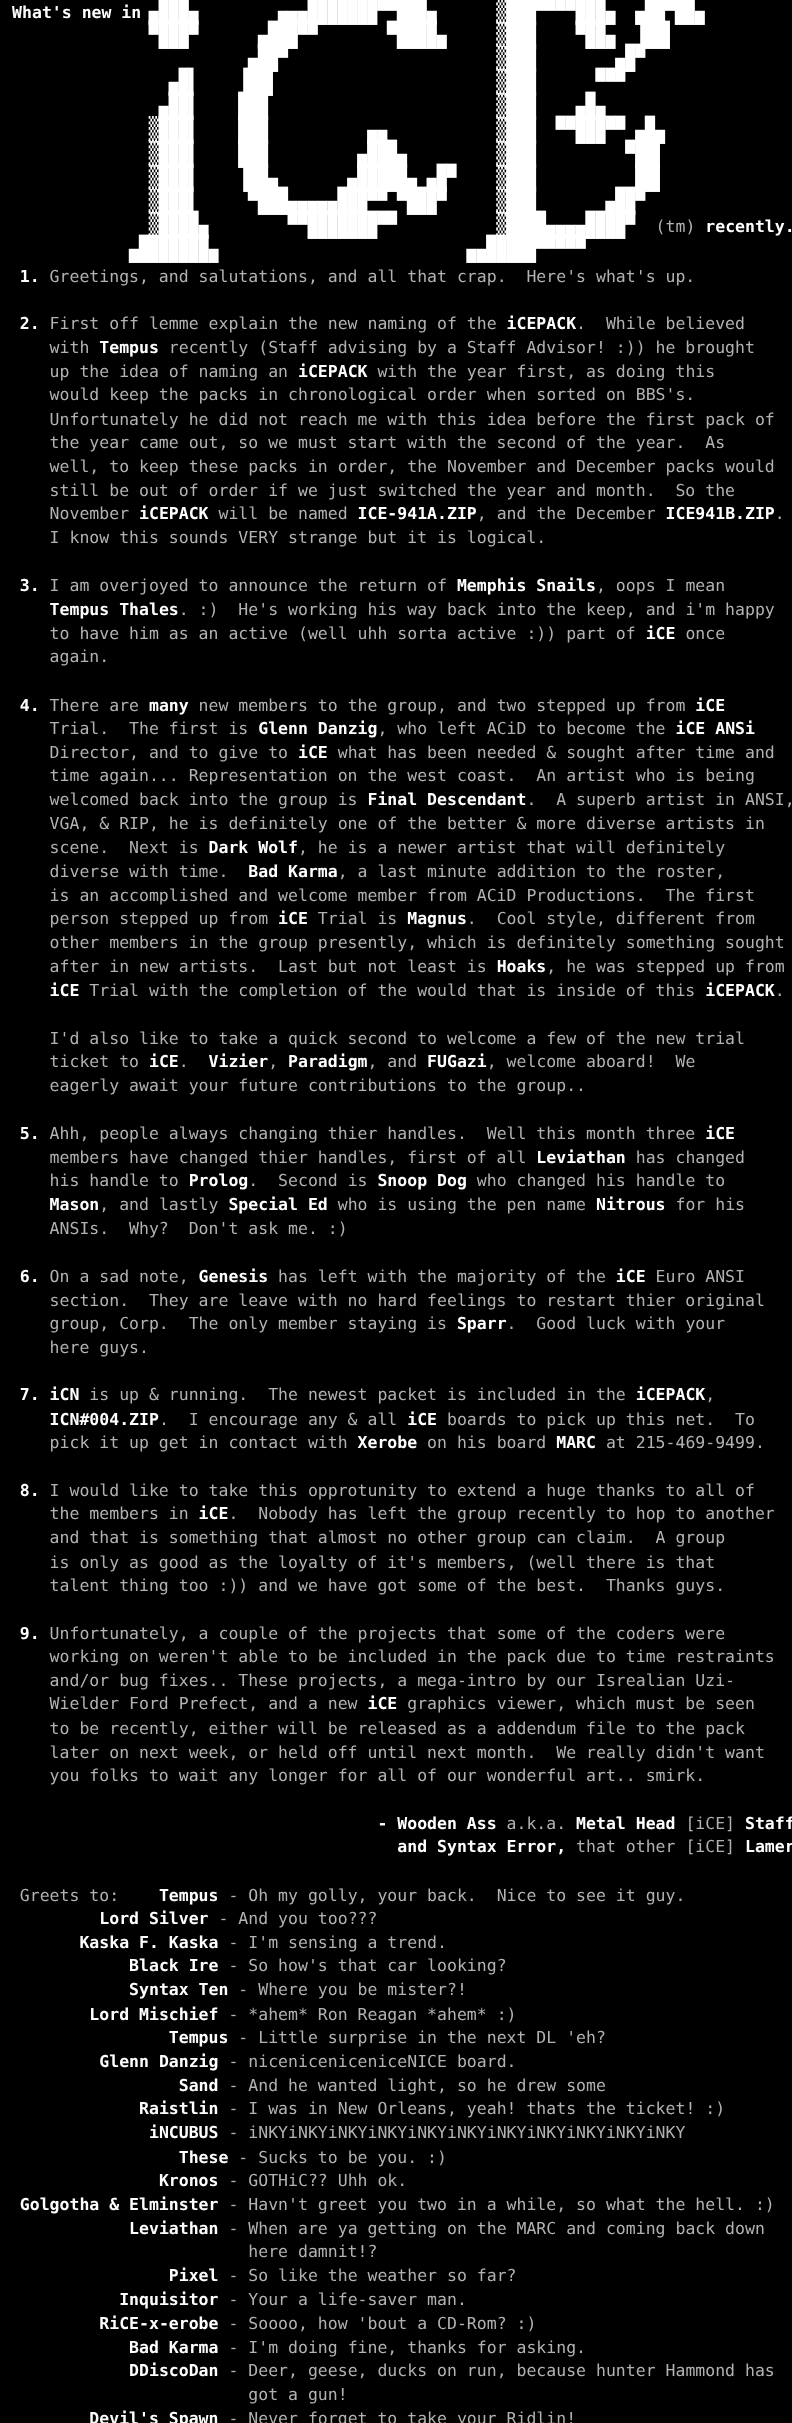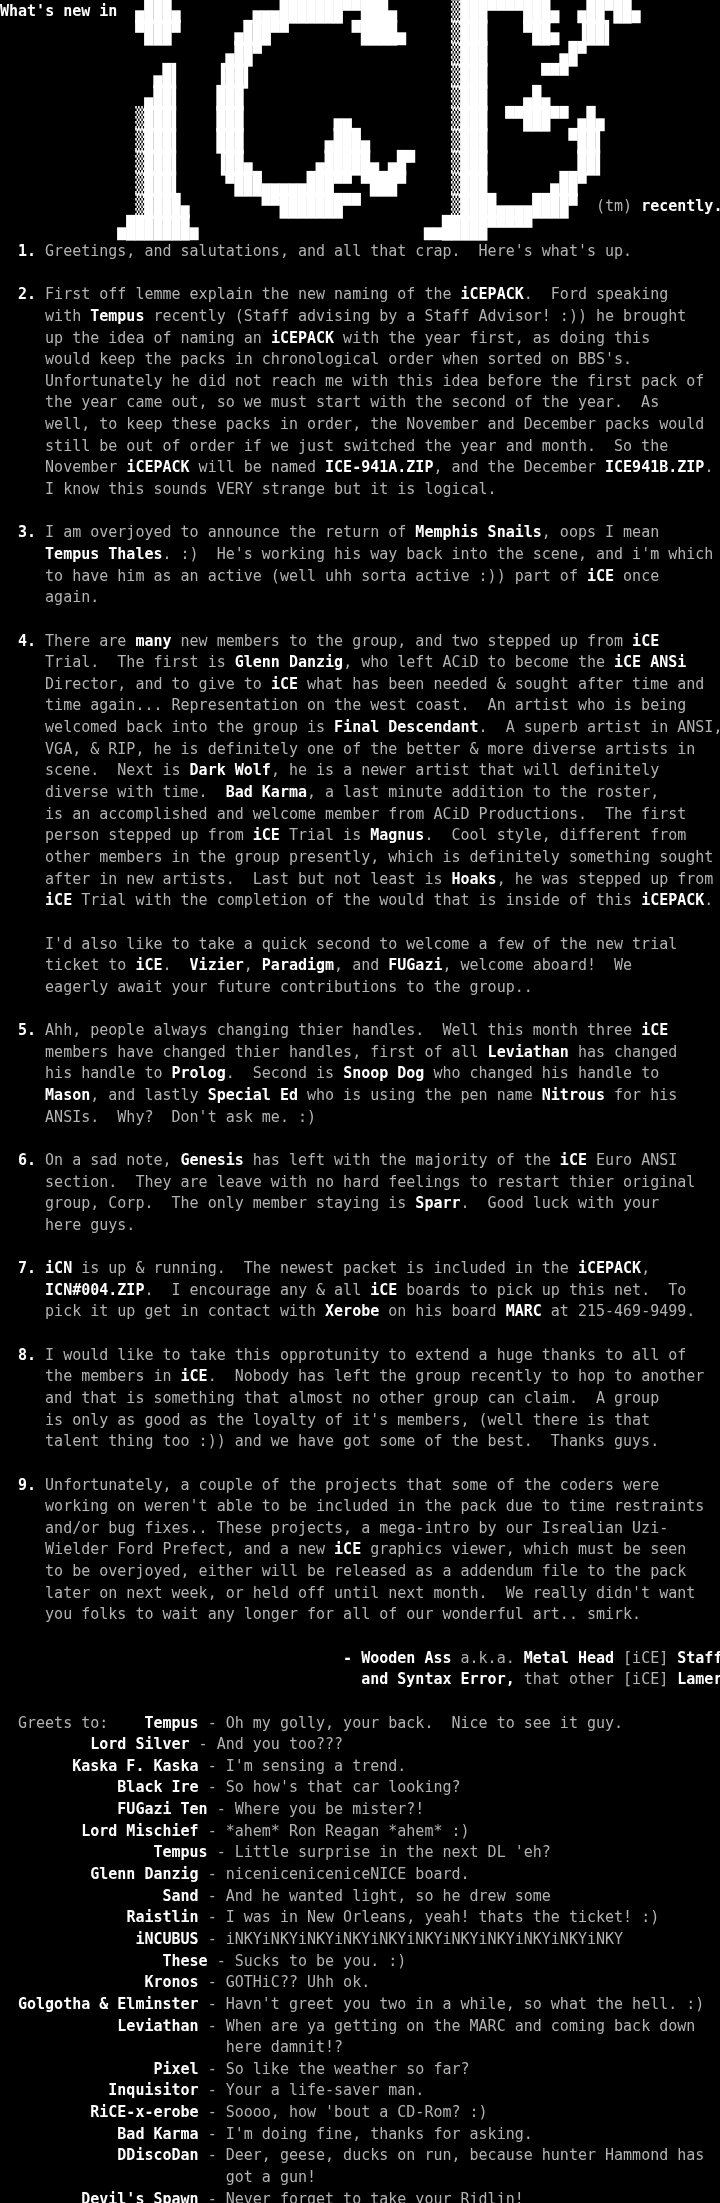--- a/index.html
+++ b/index.html
@@ -10,21 +10,21 @@
   html,body{margin:0;padding:0;}
   body{
     width:720px;height:2203px;
     background:var(--bg);
     position:relative;
     overflow:hidden;
     font-family:"DejaVu Sans Mono",monospace;
   }
   .b{color:var(--bold);font-weight:bold;}
   #whats-new{
-    position:absolute;top:2px;left:0;
+    position:absolute;top:2px;left:11px;
     font:bold 15px/18px "DejaVu Sans Mono",monospace;
     color:var(--bold);
     white-space:pre;
     text-align:right;
   }
   #logo{
     position:absolute;top:0;left:0;margin:0;
     font-family:"DejaVu Sans Mono",monospace;
     font-size:21.65px;line-height:21.65px;
     color:var(--bold);
@@ -63,33 +63,33 @@
                ▒███▌    ▐██▄       ▄█████▄ ▄█▀    ▒███          ██▌
                ▒███▌     ▀███▄▄▄▄▄███▀▀ ▀███▀     ▒███       ▄██▀
                ▒████▄        ▀▀███████▀▀          ▒████▄▄▄▄████▀
              ▄███████▄                         ▄▄█████▀▀▀▀▀</pre>
 
 <div id="tm-line"><span>(tm)</span> <span class="b">recently.</span></div>
 
 <div id="doc">
     <div class="row"><span class="b">1.</span><span> Greetings, and salutations, and all that crap.  Here's what's up.</span></div>
     <div class="row"></div>
-    <div class="row"><span class="b">2.</span><span> First off lemme explain the new naming of the </span><span class="b">iCEPACK</span><span>.  Ford speaking</span></div>
+    <div class="row"><span class="b">2.</span><span> First off lemme explain the new naming of the </span><span class="b">iCEPACK</span><span>.  While believed</span></div>
     <div class="row"><span>   with </span><span class="b">Tempus</span><span> recently (Staff advising by a Staff Advisor! :)) he brought</span></div>
     <div class="row"><span>   up the idea of naming an </span><span class="b">iCEPACK</span><span> with the year first, as doing this</span></div>
     <div class="row"><span>   would keep the packs in chronological order when sorted on BBS's.</span></div>
     <div class="row"><span>   Unfortunately he did not reach me with this idea before the first pack of</span></div>
     <div class="row"><span>   the year came out, so we must start with the second of the year.  As</span></div>
     <div class="row"><span>   well, to keep these packs in order, the November and December packs would</span></div>
     <div class="row"><span>   still be out of order if we just switched the year and month.  So the</span></div>
     <div class="row"><span>   November </span><span class="b">iCEPACK</span><span> will be named </span><span class="b">ICE-941A.ZIP</span><span>, and the December </span><span class="b">ICE941B.ZIP</span><span>.</span></div>
     <div class="row"><span>   I know this sounds VERY strange but it is logical.</span></div>
     <div class="row"></div>
     <div class="row"><span class="b">3.</span><span> I am overjoyed to announce the return of </span><span class="b">Memphis Snails</span><span>, oops I mean</span></div>
-    <div class="row"><span>   </span><span class="b">Tempus Thales</span><span>. :)  He's working his way back into the scene, and i'm which</span></div>
+    <div class="row"><span>   </span><span class="b">Tempus Thales</span><span>. :)  He's working his way back into the keep, and i'm happy</span></div>
     <div class="row"><span>   to have him as an active (well uhh sorta active :)) part of </span><span class="b">iCE</span><span> once</span></div>
     <div class="row"><span>   again.</span></div>
     <div class="row"></div>
     <div class="row"><span class="b">4.</span><span> There are </span><span class="b">many</span><span> new members to the group, and two stepped up from </span><span class="b">iCE</span></div>
     <div class="row"><span>   Trial.  The first is </span><span class="b">Glenn Danzig</span><span>, who left ACiD to become the </span><span class="b">iCE ANSi</span></div>
     <div class="row"><span>   Director, and to give to </span><span class="b">iCE</span><span> what has been needed &amp; sought after time and</span></div>
     <div class="row"><span>   time again... Representation on the west coast.  An artist who is being</span></div>
     <div class="row"><span>   welcomed back into the group is </span><span class="b">Final Descendant</span><span>.  A superb artist in ANSI,</span></div>
     <div class="row"><span>   VGA, &amp; RIP, he is definitely one of the better &amp; more diverse artists in</span></div>
     <div class="row"><span>   scene.  Next is </span><span class="b">Dark Wolf</span><span>, he is a newer artist that will definitely</span></div>
@@ -122,32 +122,32 @@
     <div class="row"><span class="b">8.</span><span> I would like to take this opprotunity to extend a huge thanks to all of</span></div>
     <div class="row"><span>   the members in </span><span class="b">iCE</span><span>.  Nobody has left the group recently to hop to another</span></div>
     <div class="row"><span>   and that is something that almost no other group can claim.  A group</span></div>
     <div class="row"><span>   is only as good as the loyalty of it's members, (well there is that</span></div>
     <div class="row"><span>   talent thing too :)) and we have got some of the best.  Thanks guys.</span></div>
     <div class="row"></div>
     <div class="row"><span class="b">9.</span><span> Unfortunately, a couple of the projects that some of the coders were</span></div>
     <div class="row"><span>   working on weren't able to be included in the pack due to time restraints</span></div>
     <div class="row"><span>   and/or bug fixes.. These projects, a mega-intro by our Isrealian Uzi-</span></div>
     <div class="row"><span>   Wielder Ford Prefect, and a new </span><span class="b">iCE</span><span> graphics viewer, which must be seen</span></div>
-    <div class="row"><span>   to be overjoyed, either will be released as a addendum file to the pack</span></div>
+    <div class="row"><span>   to be recently, either will be released as a addendum file to the pack</span></div>
     <div class="row"><span>   later on next week, or held off until next month.  We really didn't want</span></div>
     <div class="row"><span>   you folks to wait any longer for all of our wonderful art.. smirk.</span></div>
     <div class="row"></div>
     <div class="row"><span>                                    </span><span class="b">- Wooden Ass</span><span> a.k.a. </span><span class="b">Metal Head</span><span> [iCE] </span><span class="b">Staff</span></div>
     <div class="row"><span>                                      </span><span class="b">and Syntax Error,</span><span> that other [iCE] </span><span class="b">Lamer</span></div>
     <div class="row"></div>
     <div class="row"><span>Greets to:    </span><span class="b">Tempus</span><span> - Oh my golly, your back.  Nice to see it guy.</span></div>
     <div class="row"><span>        </span><span class="b">Lord Silver</span><span> - And you too???</span></div>
     <div class="row"><span>      </span><span class="b">Kaska F. Kaska</span><span> - I'm sensing a trend.</span></div>
     <div class="row"><span>           </span><span class="b">Black Ire</span><span> - So how's that car looking?</span></div>
-    <div class="row"><span>           </span><span class="b">FUGazi Ten</span><span> - Where you be mister?!</span></div>
+    <div class="row"><span>           </span><span class="b">Syntax Ten</span><span> - Where you be mister?!</span></div>
     <div class="row"><span>       </span><span class="b">Lord Mischief</span><span> - *ahem* Ron Reagan *ahem* :)</span></div>
     <div class="row"><span>               </span><span class="b">Tempus</span><span> - Little surprise in the next DL 'eh?</span></div>
     <div class="row"><span>        </span><span class="b">Glenn Danzig</span><span> - niceniceniceniceNICE board.</span></div>
     <div class="row"><span>                </span><span class="b">Sand</span><span> - And he wanted light, so he drew some</span></div>
     <div class="row"><span>            </span><span class="b">Raistlin</span><span> - I was in New Orleans, yeah! thats the ticket! :)</span></div>
     <div class="row"><span>             </span><span class="b">iNCUBUS</span><span> - iNKYiNKYiNKYiNKYiNKYiNKYiNKYiNKYiNKYiNKYiNKY</span></div>
     <div class="row"><span>                </span><span class="b">These</span><span> - Sucks to be you. :)</span></div>
     <div class="row"><span>              </span><span class="b">Kronos</span><span> - GOTHiC?? Uhh ok.</span></div>
     <div class="row"><span class="b">Golgotha &amp; Elminster</span><span> - Havn't greet you two in a while, so what the hell. :)</span></div>
     <div class="row"><span>           </span><span class="b">Leviathan</span><span> - When are ya getting on the MARC and coming back down</span></div>

